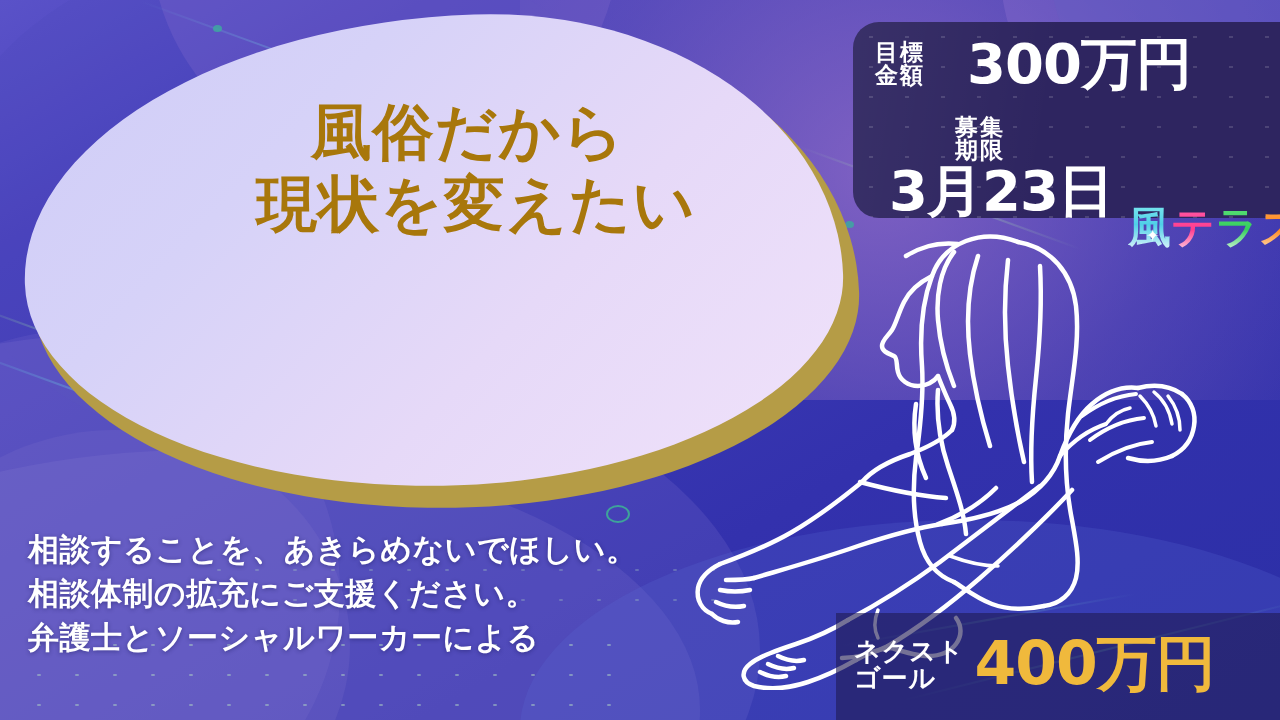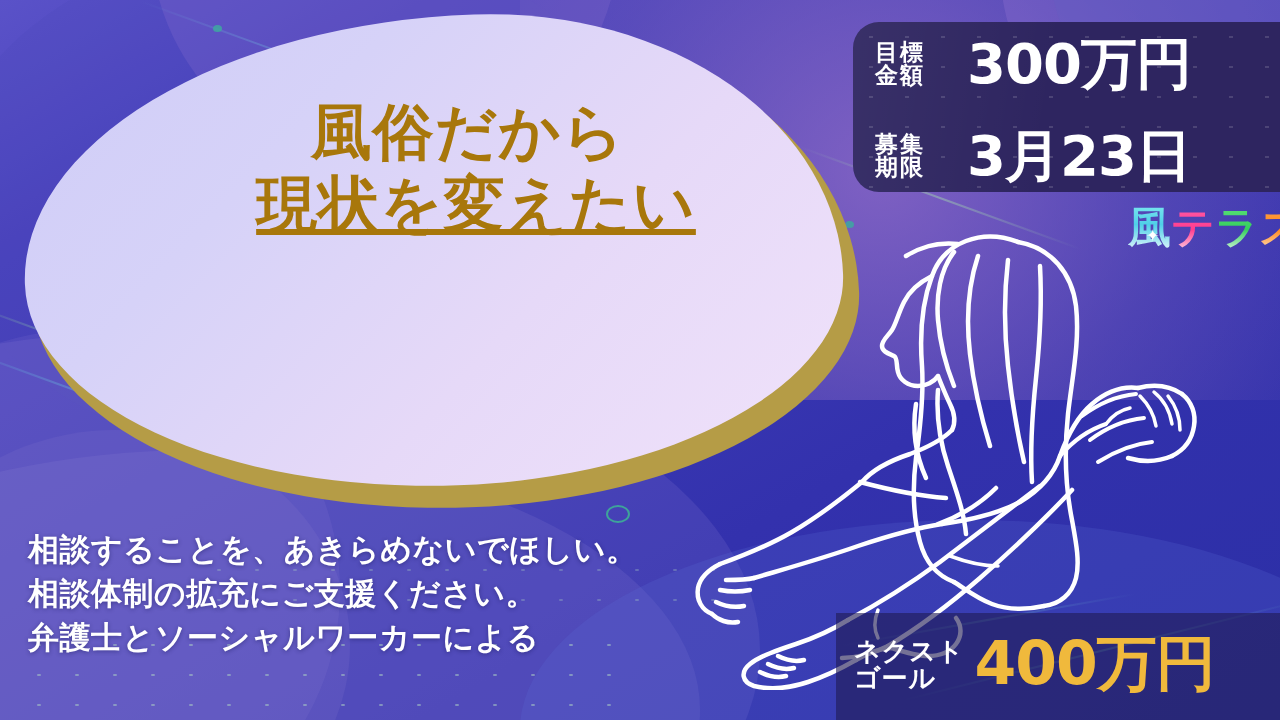--- a/index.html
+++ b/index.html
@@ -67,40 +67,40 @@
   .blob-face{position:absolute;left:10px;top:4px;width:818px;height:470px;
     background:linear-gradient(135deg,#cfcdf7 0%,#d6d2f8 30%,#e6d9f8 62%,#f0e2fa 100%);
     border-radius:56% 44% 48% 52% / 54% 58% 42% 46%;
     transform:rotate(-2deg);
   }
   .headline{position:absolute;left:118px;top:96px;width:700px;
     color:#a8770b;font-weight:800;font-size:61px;line-height:1.18;letter-spacing:1px;
     text-align:center;}
   .headline div{white-space:nowrap;}
   .hl2{padding-left:16px;}
-  .hl3{padding-left:16px;text-decoration:underline;}
+  .hl3{padding-left:16px;}
 
   
   .lead{position:absolute;left:28px;top:527px;color:#fff;font-weight:700;
     font-size:31px;line-height:1.42;letter-spacing:.5px;
     text-shadow:0 1px 4px rgba(20,20,80,.45);}
   .lead div{white-space:nowrap;}
 
   
-  .infobox{position:absolute;left:853px;top:22px;width:427px;height:170px;
+  .infobox{position:absolute;left:853px;top:22px;width:427px;height:196px;
     background:#2e2560;border-radius:26px 0 0 26px;overflow:hidden;}
   .infobox .ibdots{position:absolute;inset:0;
     background-image:radial-gradient(rgba(255,255,255,.14) 1.7px, rgba(0,0,0,0) 1.8px);
     background-size:36px 30px;}
   .infobox .ibsheen{position:absolute;left:-120px;top:-30px;width:420px;height:300px;
     background:linear-gradient(115deg,rgba(255,255,255,.09),rgba(255,255,255,0) 70%);
     transform:rotate(-16deg);}
   .inforow{position:absolute;display:flex;align-items:center;left:22px;}
   .ir1{top:14px;}
-  .ir2{top:106px;}
+  .ir2{top:94px;flex-direction:column;}
   .iflabel{color:#fff;font-weight:800;font-size:23px;line-height:1.02;letter-spacing:2px;
     width:78px;text-align:justify;}
   .iflabel span{display:block;}
   .ifvalue{color:#fff;font-weight:800;font-size:56px;line-height:1;letter-spacing:-1px;
     margin-left:14px;white-space:nowrap;}
 
   
   .logo{position:absolute;left:1128px;top:206px;font-size:43px;font-weight:800;
     letter-spacing:0px;white-space:nowrap;line-height:1;}
   .logo b{font-weight:800;}

